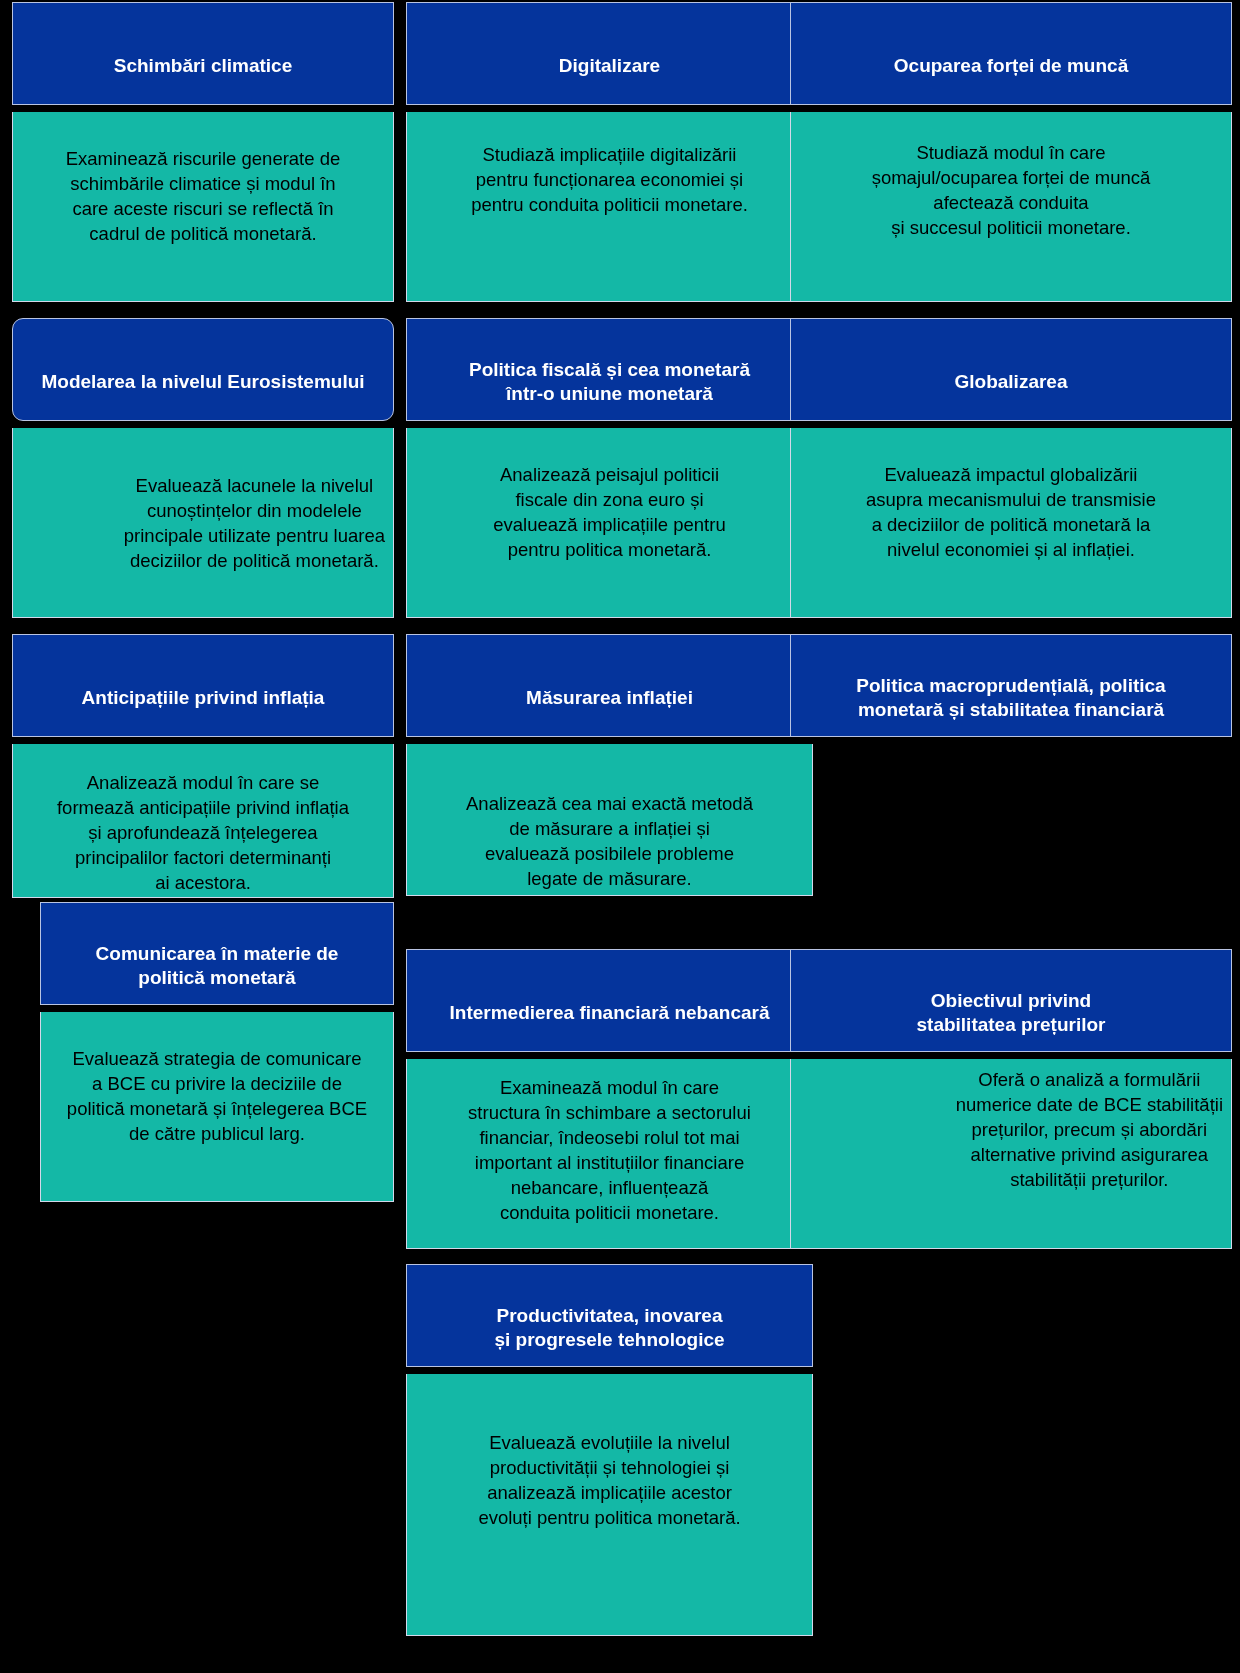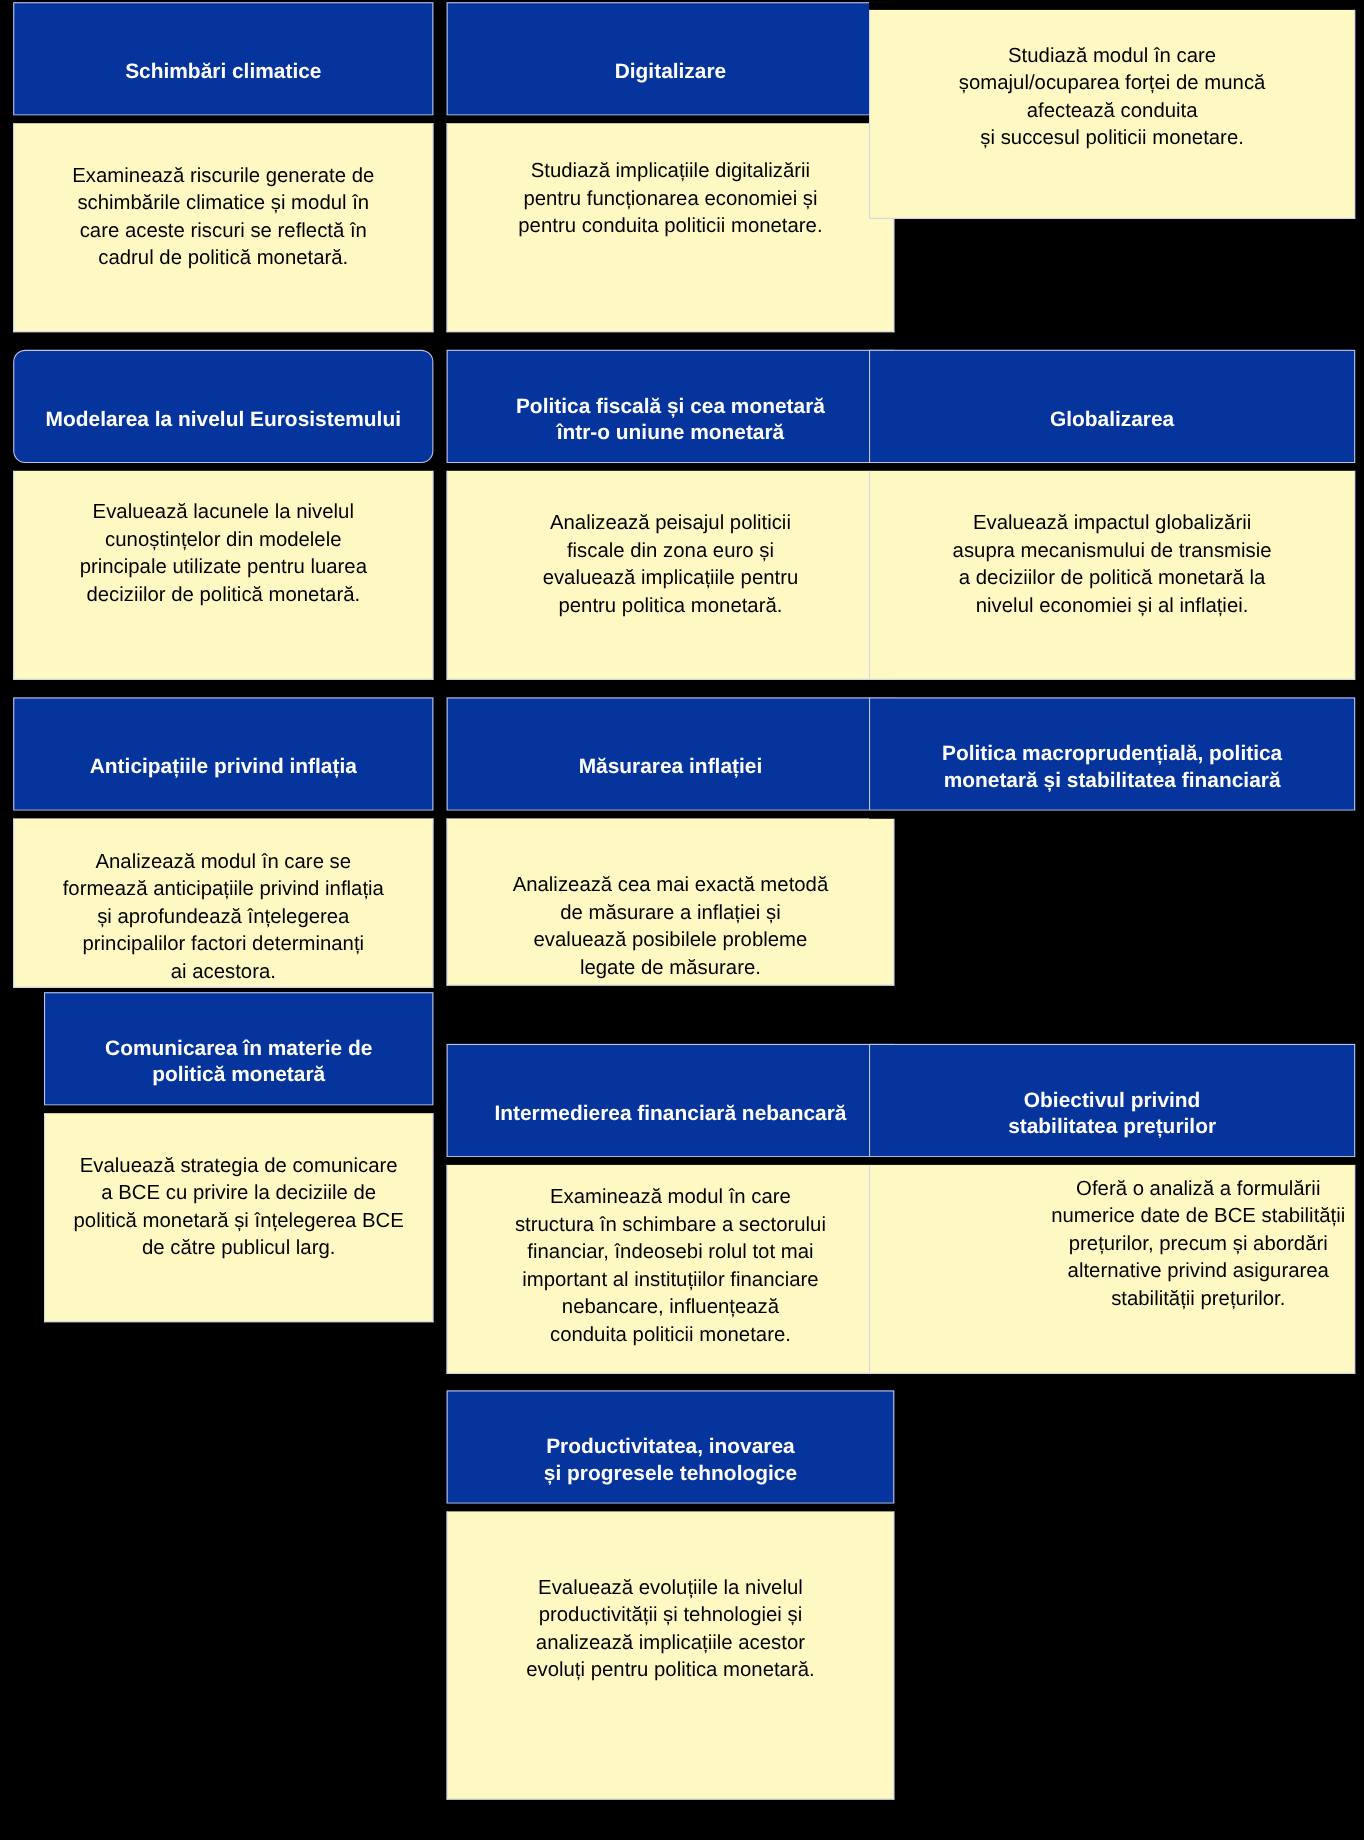--- a/index.html
+++ b/index.html
@@ -53,21 +53,21 @@
 
   .card-gap {
     height: 7px;
     width: 100%;
     background: #000000;
   }
 
   .card-body {
     box-sizing: border-box;
     width: 100%;
-    background: #fef9c3;
+    background: #14b8a6;
     border: 1px solid #d3d8ea;
     border-top: none;
     color: #000000;
     font-size: 18.5px;
     line-height: 25px;
     text-align: center;
     display: flex;
     align-items: flex-start;
     justify-content: center;
     padding: 30px 8px 10px 8px;
@@ -111,34 +111,37 @@
         <span class="card-header-text">Digitalizare</span>
       </div>
       <div class="card-gap"></div>
       <div class="card-body" style="height: 190px; ">
         <span class="card-body-text">Studiază implicațiile digitalizării
 pentru funcționarea economiei și
 pentru conduita politicii monetare.</span>
       </div>
     </div>
     <div class="card col-3 row-1" style="left: 790px; width: 442px; top: 2px;">
+      <div class="card-header" style="height: 103px;">
+        <span class="card-header-text">Ocuparea forței de muncă</span>
+      </div>
       <div class="card-gap"></div>
       <div class="card-body" style="height: 190px; padding-top: 28px;">
         <span class="card-body-text">Studiază modul în care
 șomajul/ocuparea forței de muncă
 afectează conduita
 și succesul politicii monetare.</span>
       </div>
     </div>
     <div class="card col-1 row-2" style="left: 12px; width: 382px; top: 318px;">
       <div class="card-header" style="height: 103px; border-radius: 11px;">
         <span class="card-header-text">Modelarea la nivelul Eurosistemului</span>
       </div>
       <div class="card-gap"></div>
-      <div class="card-body" style="height: 190px; padding-top: 24px;">
+      <div class="card-body" style="height: 190px; padding-top: 45px; justify-content: flex-end;">
         <span class="card-body-text">Evaluează lacunele la nivelul
 cunoștințelor din modelele
 principale utilizate pentru luarea
 deciziilor de politică monetară.</span>
       </div>
     </div>
     <div class="card col-2 row-2" style="left: 406px; width: 407px; top: 318px;">
       <div class="card-header" style="height: 103px;">
         <span class="card-header-text">Politica fiscală și cea monetară
 într-o uniune monetară</span>

